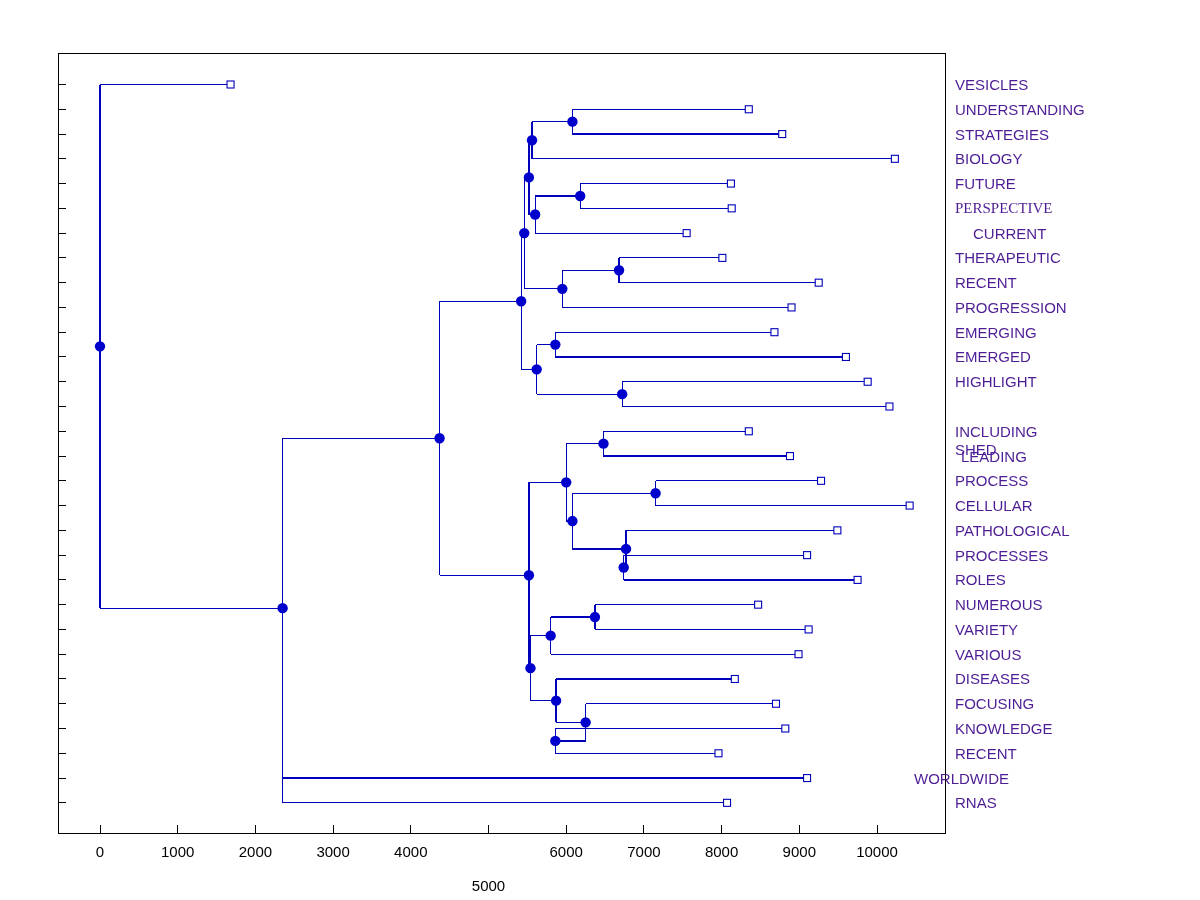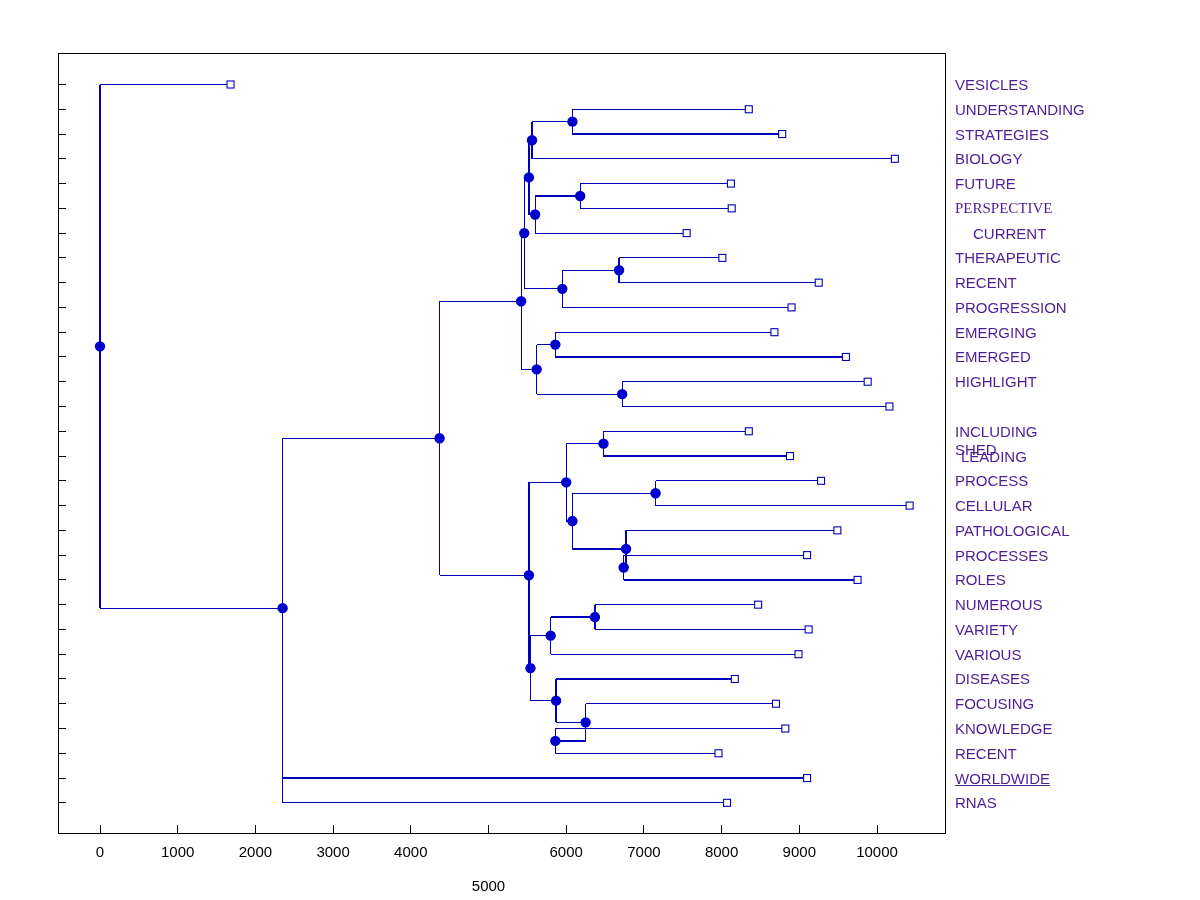--- a/index.html
+++ b/index.html
@@ -247,21 +247,21 @@
       <div class="lbl" style="left: 955px; top: 522.86px;">PATHOLOGICAL</div>
       <div class="lbl" style="left: 955px; top: 547.63px;">PROCESSES</div>
       <div class="lbl" style="left: 955px; top: 572.4px; text-align: center;">ROLES</div>
       <div class="lbl" style="left: 955px; top: 597.17px;">NUMEROUS</div>
       <div class="lbl" style="left: 955px; top: 621.94px;">VARIETY</div>
       <div class="lbl" style="left: 955px; top: 646.71px;">VARIOUS</div>
       <div class="lbl" style="left: 955px; top: 671.48px;">DISEASES</div>
       <div class="lbl" style="left: 955px; top: 696.25px;">FOCUSING</div>
       <div class="lbl" style="left: 955px; top: 721.02px;">KNOWLEDGE</div>
       <div class="lbl" style="left: 955px; top: 745.79px;">RECENT</div>
-      <div class="lbl" style="left: 955px; top: 770.56px; text-decoration: underline;">WORLDWIDE</div>
+      <div class="lbl" style="left: 914px; top: 770.56px;">WORLDWIDE</div>
       <div class="lbl" style="left: 955px; top: 795.33px;">RNAS</div>
     </div>
   <div id="xticklabels">
       <div class="tick-lbl" style="left: 60px; width: 80px; top: 843px;">0</div>
       <div class="tick-lbl" style="left: 137.7px; width: 80px; top: 843px;">1000</div>
       <div class="tick-lbl" style="left: 215.4px; width: 80px; top: 843px;">2000</div>
       <div class="tick-lbl" style="left: 293.1px; width: 80px; top: 843px;">3000</div>
       <div class="tick-lbl" style="left: 370.8px; width: 80px; top: 843px;">4000</div>
       <div class="tick-lbl" style="left: 448.5px; width: 80px; top: 877px;">5000</div>
       <div class="tick-lbl" style="left: 526.2px; width: 80px; top: 843px;">6000</div>

